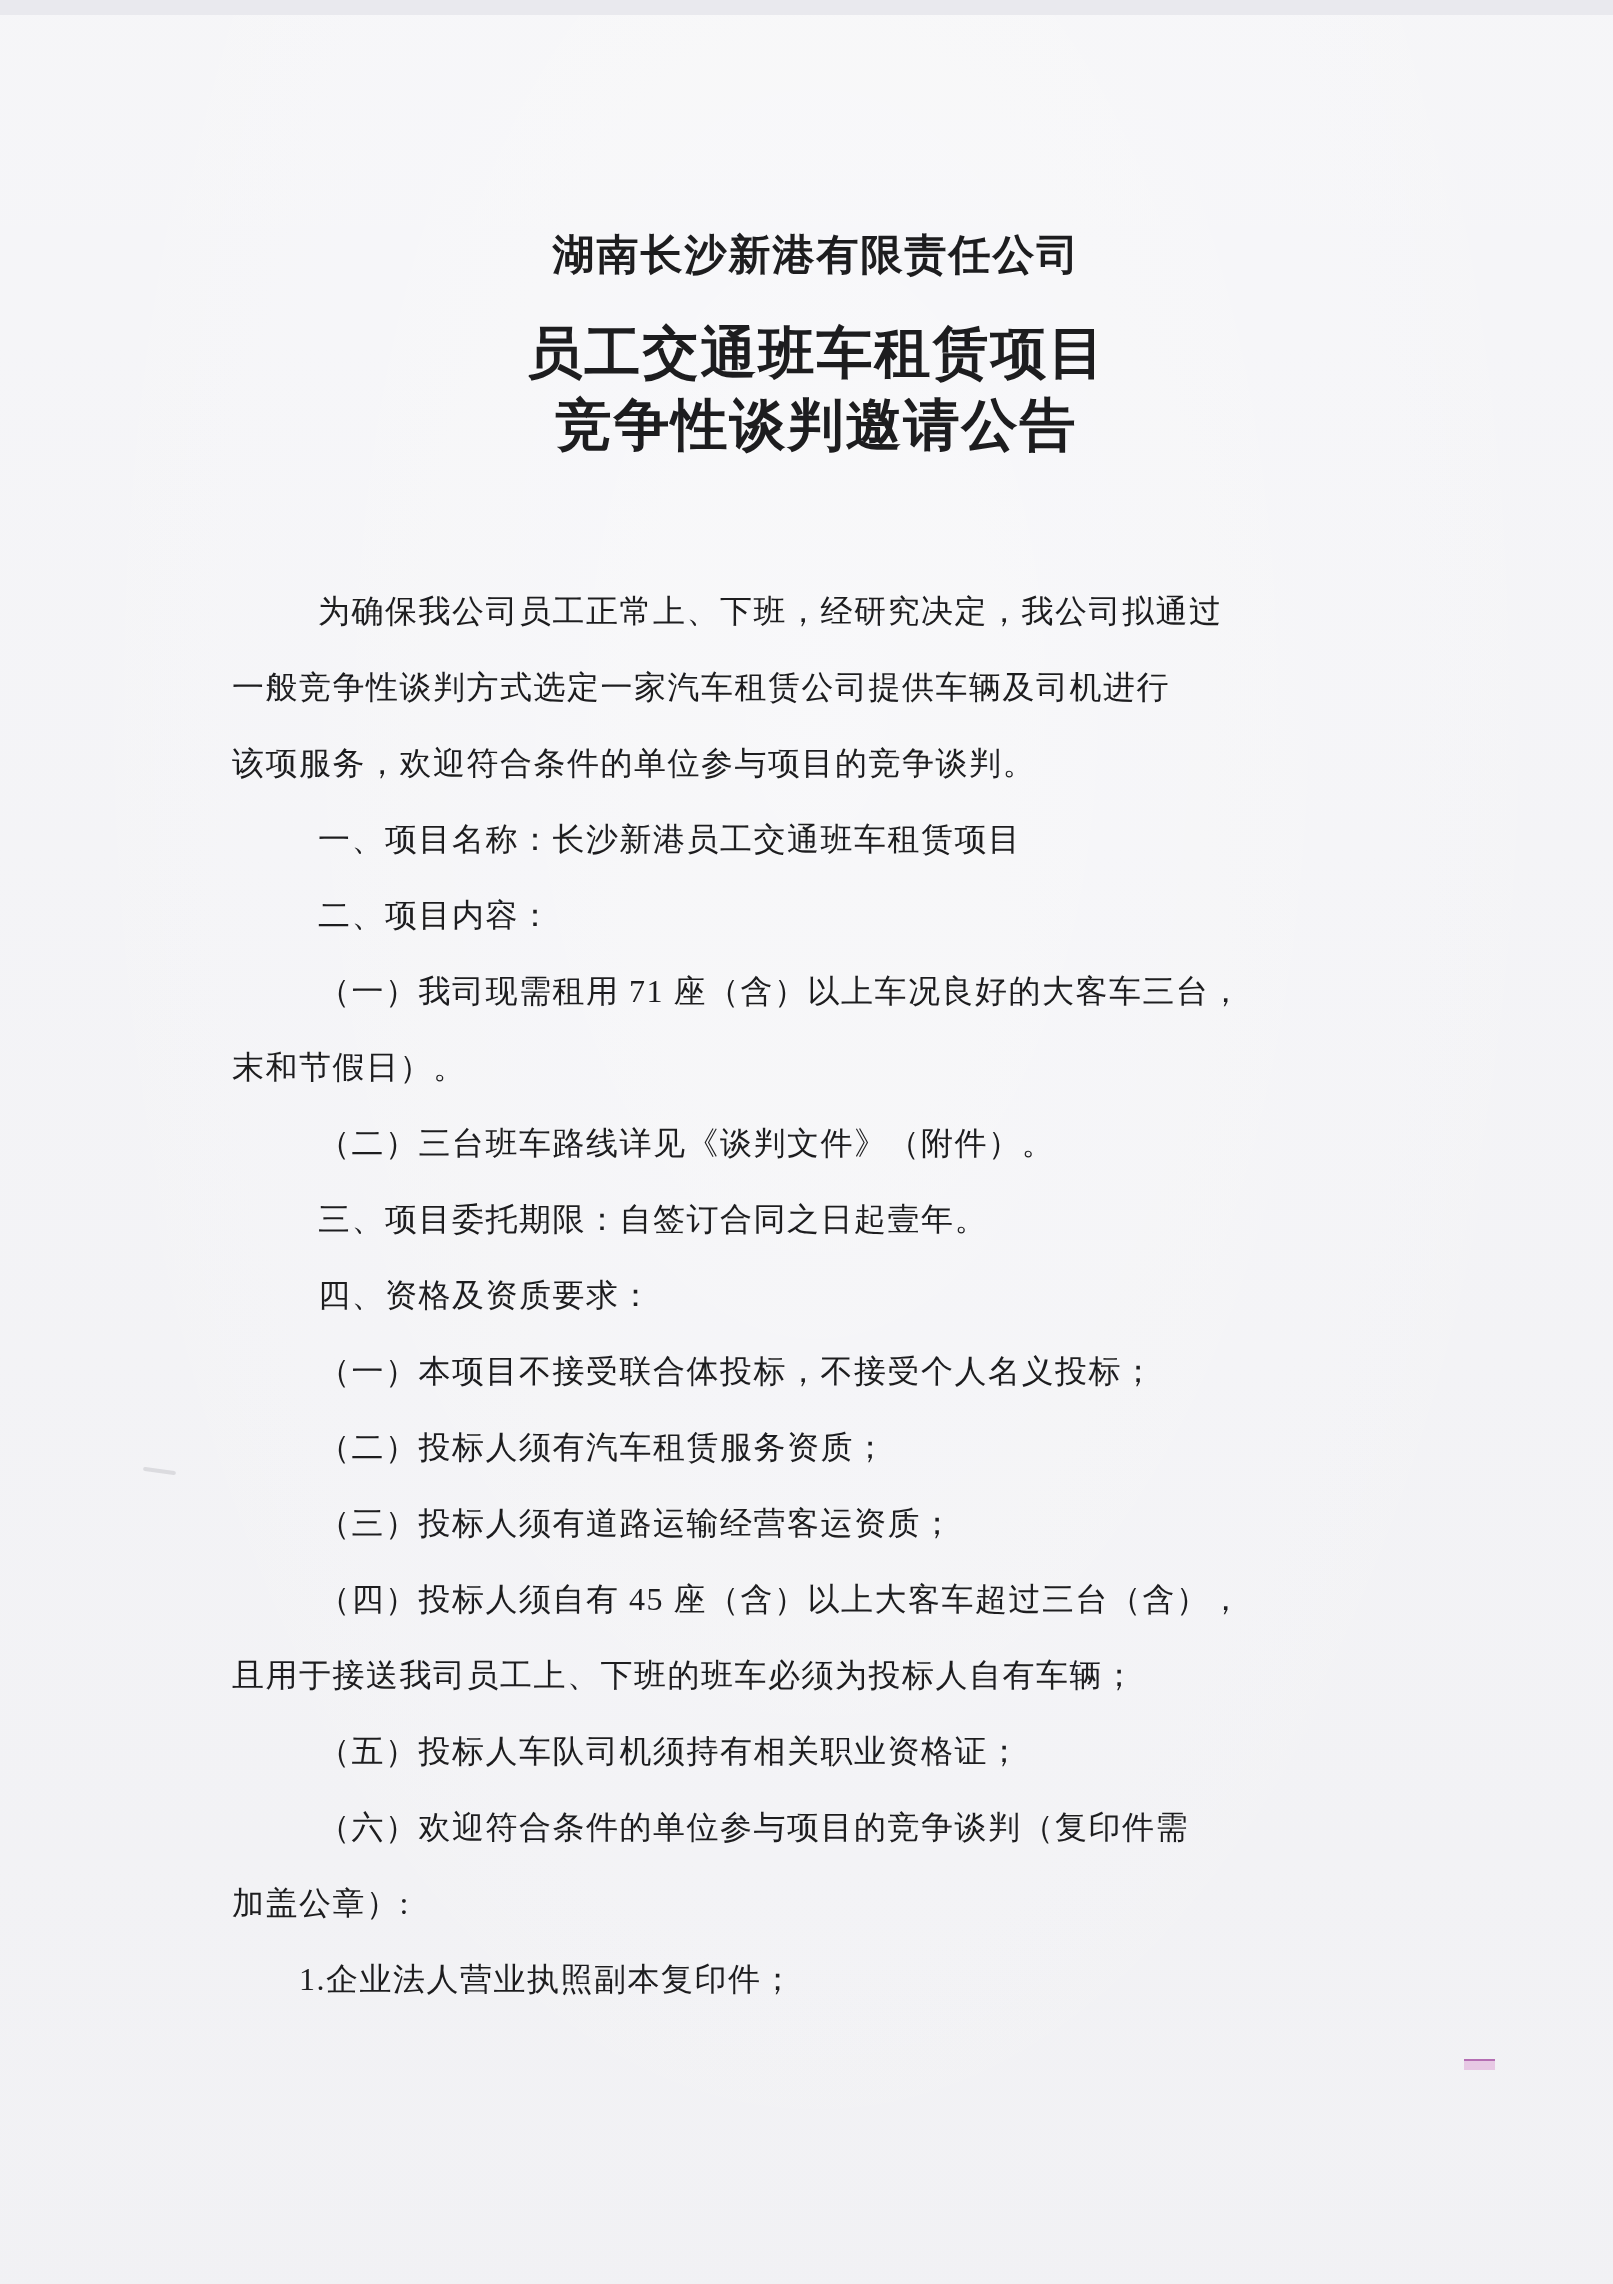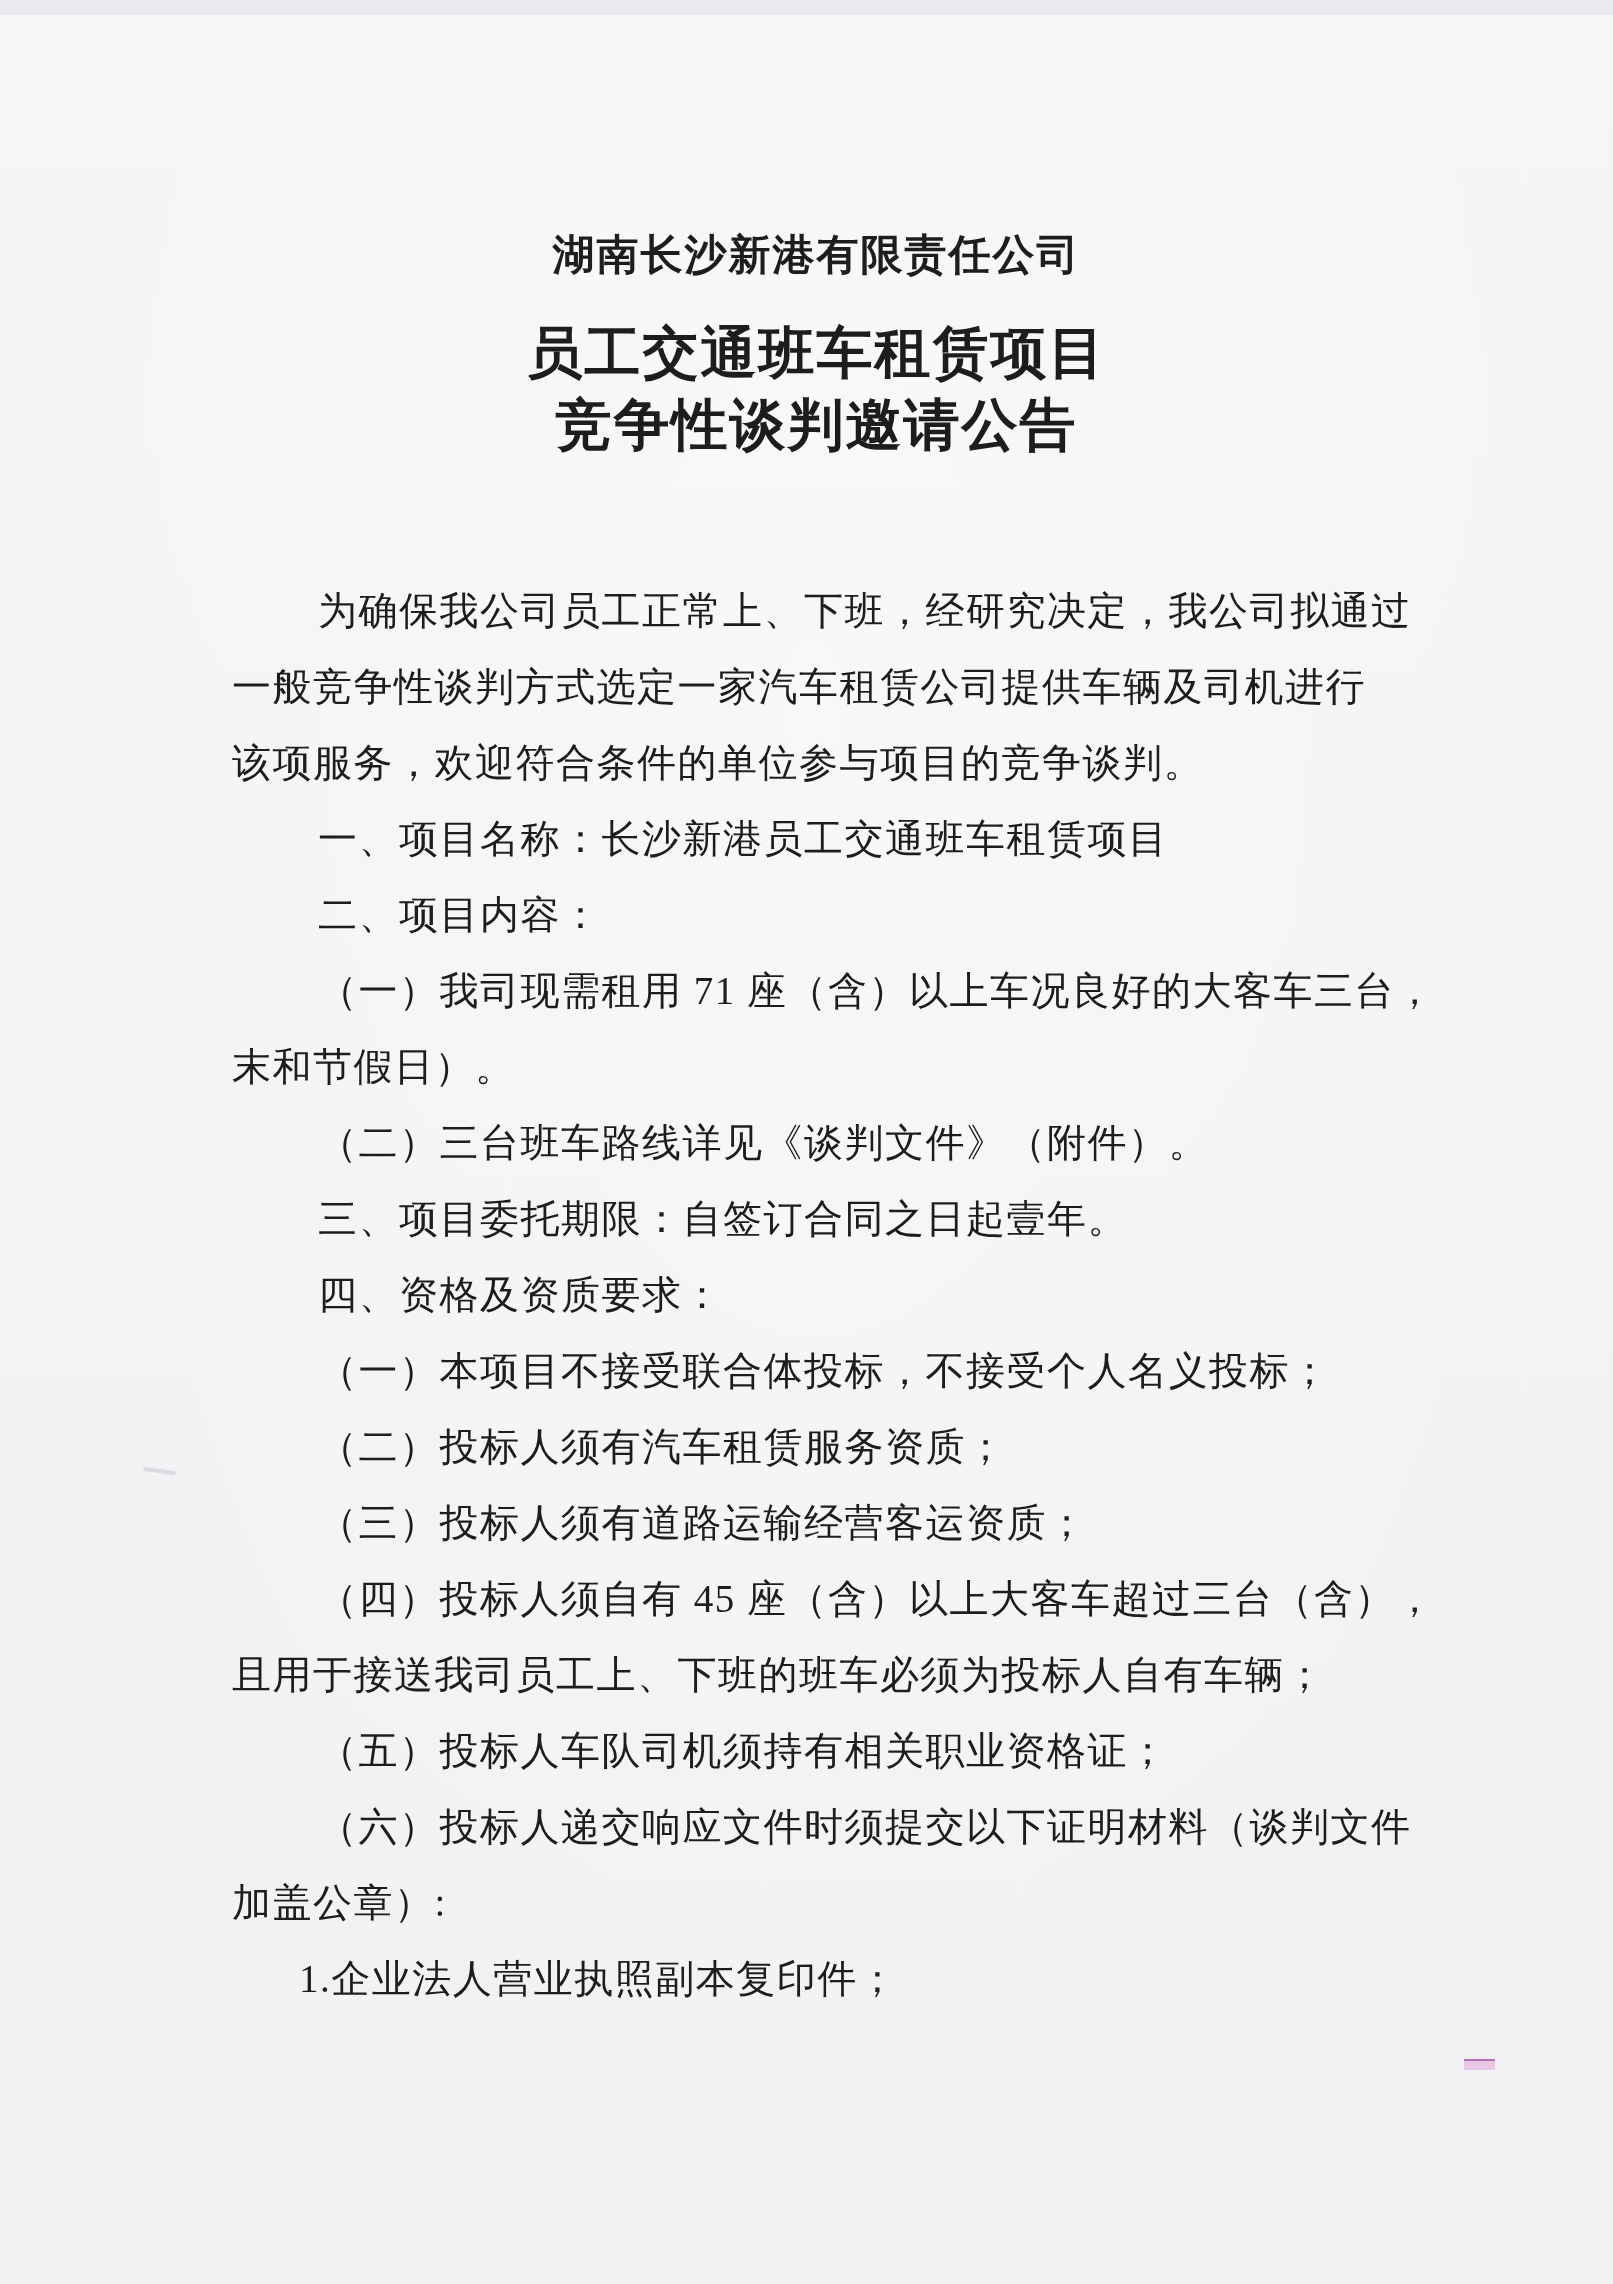--- a/index.html
+++ b/index.html
@@ -35,21 +35,21 @@
   .t3{top:373px;font-size:56px;letter-spacing:2px;}
   .body-block{
     position:absolute;
     left:232px;
     top:558px;
     width:1235px;
   }
   .line{
     height:76px;
     line-height:76px;
-    font-size:39px;
+    font-size:32px;
     letter-spacing:1.5px;
     white-space:nowrap;
     color:var(--ink);
   }
   .ind-item{padding-left:86px;}
   .ind-num{padding-left:67px;}
   .artifact{position:absolute;}
   .artifact-pink{
     left:1464px;top:2044px;width:31px;height:8.8px;
     background:#e7c6e4;
@@ -92,21 +92,21 @@
       <div class="line">末和节假日）。</div>
       <div class="line ind-item">（二）三台班车路线详见《谈判文件》（附件）。</div>
       <div class="line ind-item">三、项目委托期限：自签订合同之日起壹年。</div>
       <div class="line ind-item">四、资格及资质要求：</div>
       <div class="line ind-item">（一）本项目不接受联合体投标，不接受个人名义投标；</div>
       <div class="line ind-item">（二）投标人须有汽车租赁服务资质；</div>
       <div class="line ind-item">（三）投标人须有道路运输经营客运资质；</div>
       <div class="line ind-item">（四）投标人须自有 45 座（含）以上大客车超过三台（含），</div>
       <div class="line">且用于接送我司员工上、下班的班车必须为投标人自有车辆；</div>
       <div class="line ind-item">（五）投标人车队司机须持有相关职业资格证；</div>
-      <div class="line ind-item">（六）投标人递交响应文件时须提交以下证明材料（谈判文件</div>
+      <div class="line ind-item">（六）欢迎符合条件的单位参与项目的竞争谈判（复印件需</div>
       <div class="line">加盖公章）:</div>
       <div class="line ind-num">1.企业法人营业执照副本复印件；</div>
     </div>
 
   <div class="artifact artifact-pink"></div>
 
   <div class="artifact artifact-grey-bottom"></div>
 
   <div class="artifact artifact-grey-left"></div>
 

